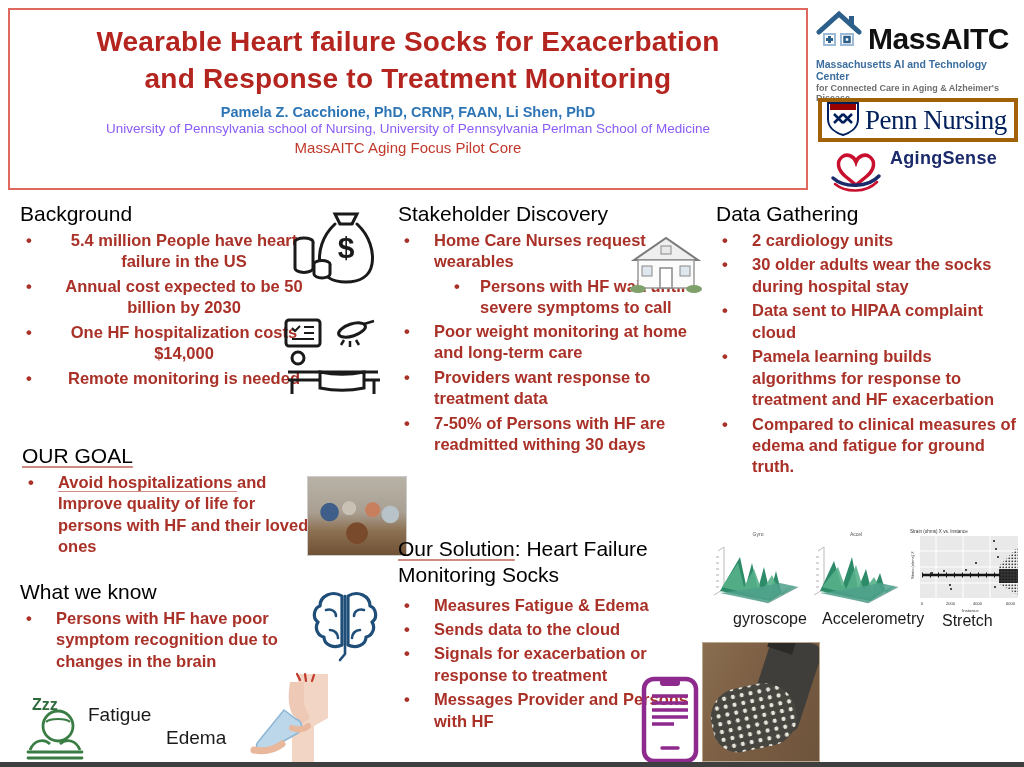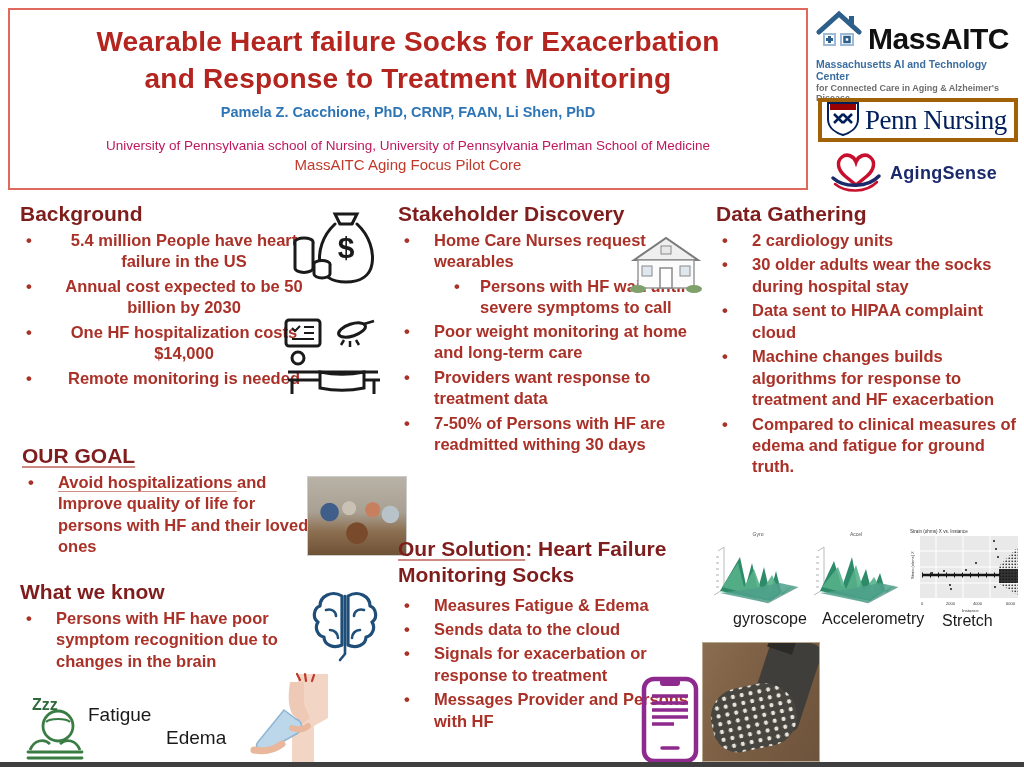--- a/index.html
+++ b/index.html
@@ -4,37 +4,37 @@
 <style>
   * { margin:0; padding:0; box-sizing:border-box; }
   html,body { width:1024px; height:767px; background:#fff; font-family:"Liberation Sans", sans-serif; }
   #poster { position:relative; width:1024px; height:767px; background:#ffffff; overflow:hidden; }
 
   
   #header-box { position:absolute; left:8px; top:8px; width:800px; height:182px;
     border:2px solid #e0695e; background:#fff; text-align:center; padding-top:14px; }
   .title-line { font-size:28px; font-weight:800; color:#b3251e; line-height:1.32; letter-spacing:.2px; }
   .authors { margin-top:6px; font-size:14.5px; font-weight:700; color:#2e75b6; }
-  .affil { margin-top:18px; font-size:13.5px; font-weight:400; color:#be185d; }
+  .affil { margin-top:1px; font-size:13.5px; font-weight:400; color:#8b5cf6; }
   .program { margin-top:3px; font-size:15px; font-weight:400; color:#c0392b;text-align:center; }
 
   
   #logo-col { position:absolute; left:816px; top:10px; width:204px; height:182px; }
   .ma-row { display:flex; align-items:flex-end; gap:6px; }
   .ma-name { font-size:30px; font-weight:800; color:#111; letter-spacing:-.5px; }
   .ma-sub1 { font-size:10.5px; font-weight:700; color:#3c6e9f; margin-top:2px; }
   .ma-sub2 { font-size:9px; font-weight:700; color:#6d6e71; margin-top:1px; }
   #penn-box { position:absolute; left:2px; top:88px; width:200px; height:44px; border:4px solid #a16207;
     background:#fff; display:flex; align-items:center; gap:5px; padding:2px 4px; }
   .penn-name { font-family:"Liberation Serif", serif; font-size:27px; color:#011f5b; letter-spacing:-.5px; }
-  #aging-box { position:absolute; left:14px; top:138px; width:190px; height:50px; display:flex; align-items:center; gap:8px; }
+  #aging-box { position:absolute; left:14px; top:138px; width:190px; height:50px; display:flex; gap:8px; }
   .aging-name { font-size:18px; font-weight:800; color:#1b2a6b; letter-spacing:.3px; }
 
   
-  .sec-h { font-size:21px; font-weight:700; color:#7f1d1d; margin-bottom:4px; }
+  .sec-h { font-size:21px; font-weight:400; color:#000000; margin-bottom:4px; }
   .sec-h.u { text-decoration:underline; text-decoration-color:#cf8a84; text-underline-offset:3px; }
   ul.b { list-style:none; }
   ul.b > li { position:relative; padding-left:36px; font-size:16.5px; font-weight:700;
     color:#a93128; line-height:1.3; margin-bottom:3px; }
   ul.b > li::before { content:"\2022"; position:absolute; left:6px; top:0; }
   ul.sub { list-style:none; margin:2px 0 2px 54px; }
   ul.sub > li { position:relative; padding-left:28px; font-size:16.5px; font-weight:700; color:#a93128; line-height:1.3; }
   ul.sub > li::before { content:"\2022"; position:absolute; left:2px; top:0; }
   .und { text-decoration:underline; text-decoration-color:#cf8a84; text-underline-offset:3px; }
 
@@ -275,21 +275,21 @@
       <path d="M24 72 h16" stroke="#8e2a8e" stroke-width="3.5" stroke-linecap="round"></path>
     </svg>
   </div>
 
   <div id="data-sec">
     <div class="sec-h">Data Gathering</div>
     <ul class="b">
       <li>2 cardiology units</li>
       <li>30 older adults wear the socks during hospital stay</li>
       <li>Data sent to HIPAA complaint cloud</li>
-      <li>Machine changes builds algorithms for response to treatment  and HF exacerbation</li>
+      <li>Pamela learning builds algorithms for response to treatment  and HF exacerbation</li>
       <li>Compared to clinical measures of edema and fatigue for ground truth.</li>
     </ul>
   </div>
 
   <div class="chart-box" id="gyro-box">
     <div class="chart-title">Gyro</div>
     <svg width="96" height="74" viewBox="0 0 96 74">
       <path d="M14 10 L14 52 L58 66 M14 52 L4 58 M58 66 L88 50 M14 10 L8 14" stroke="#bbb" stroke-width="1" fill="none"></path>
       <path d="M10 54 L30 20 L36 48 L42 26 L48 52 L54 30 L60 56 L66 34 L72 58 L84 48 L60 64 L10 54" fill="#2e8b6a"></path>
       <path d="M12 50 L28 26 L34 50 L44 32 L52 54 L62 38 L70 56 L82 48 L58 62 L12 50" fill="#57b08a" opacity="0.9"></path>

